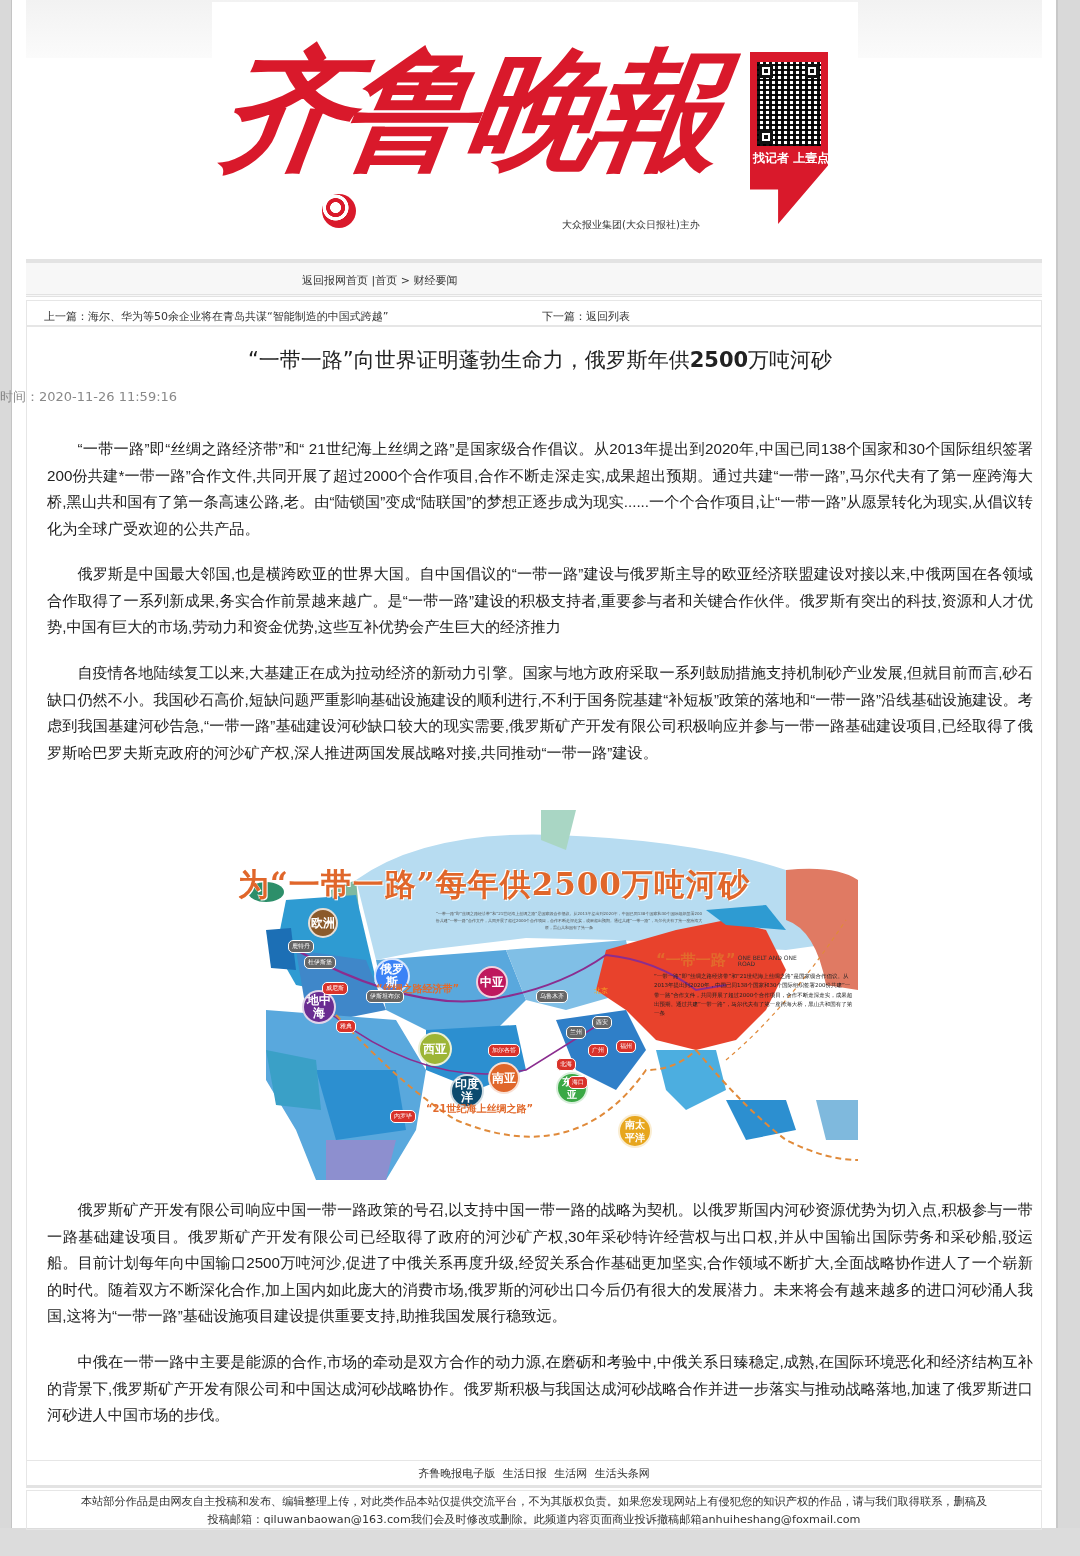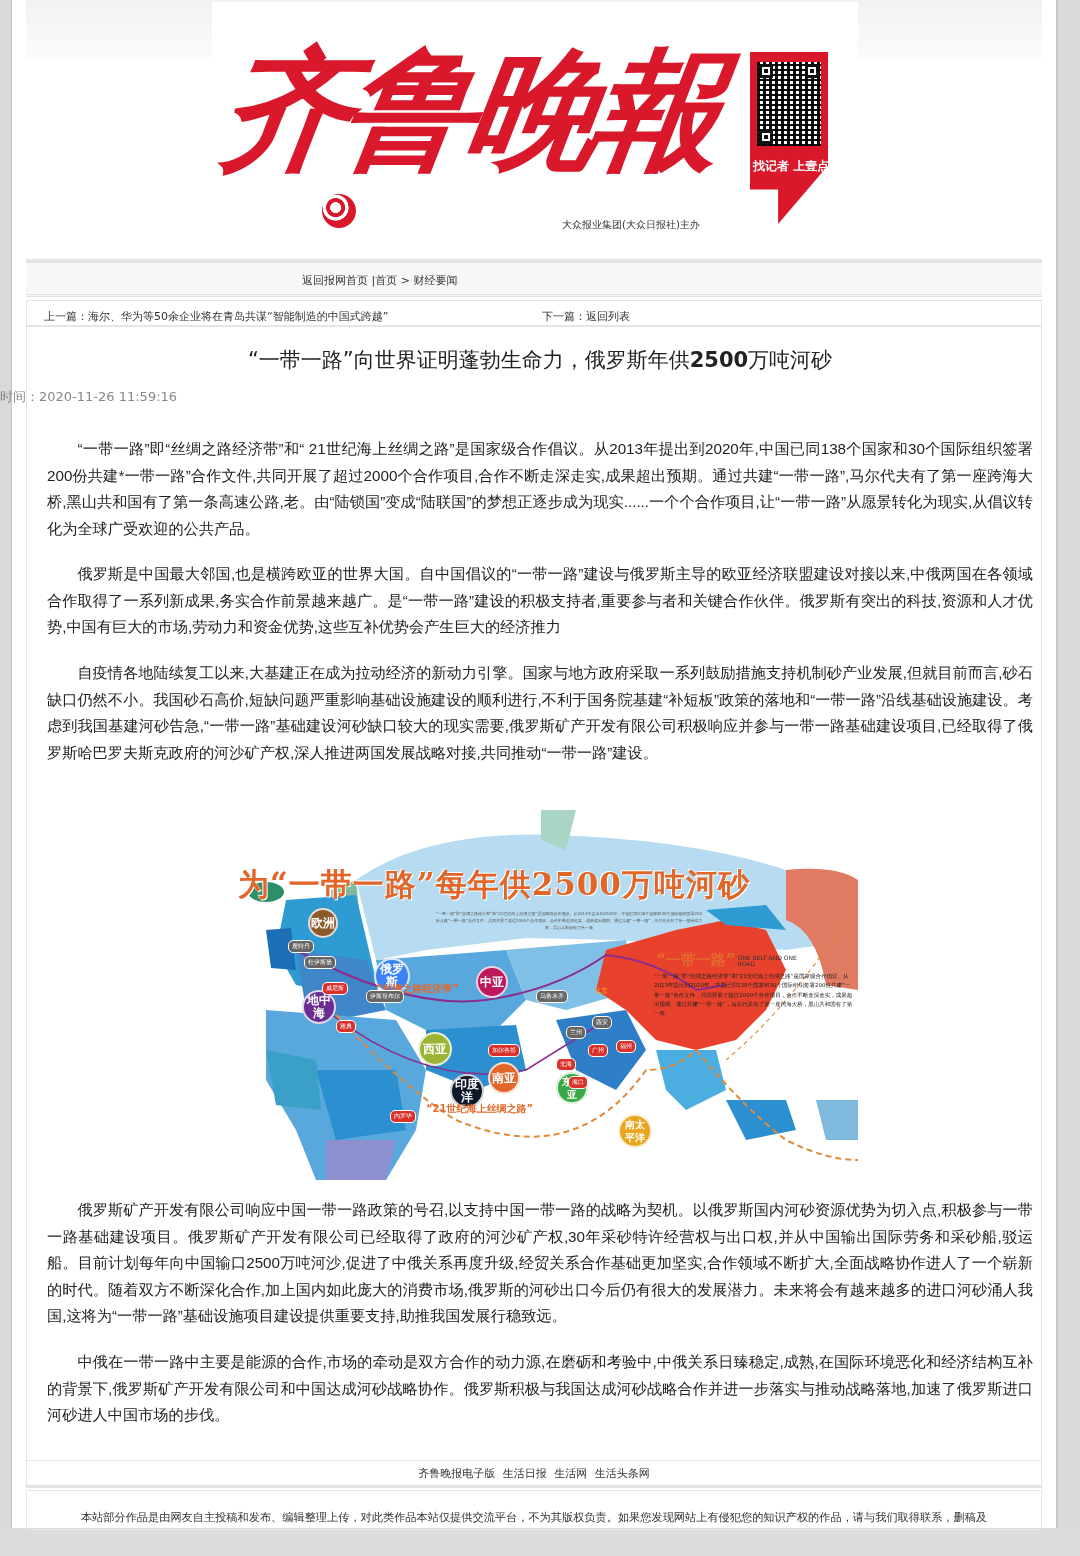--- a/index.html
+++ b/index.html
@@ -36,21 +36,21 @@
   }
   .qr {
     position: absolute; left: 545px; top: 60px; width: 64px; height: 84px; background: #fff;
     background-image:
       repeating-linear-gradient(90deg, #111 0 3px, transparent 3px 6px),
       repeating-linear-gradient(0deg, #111 0 2px, transparent 2px 5px);
     background-blend-mode: multiply;
   }
   .qr-corner { position: absolute; width: 14px; height: 14px; border: 3px solid #111; background: #fff; }
   .qr-corner::after { content: ""; position: absolute; left: 2px; top: 2px; width: 4px; height: 4px; background: #111; }
-  .qr-caption { position: absolute; left: 541px; top: 156px; font-size: 12px; font-weight: bold; color: #fff; white-space: nowrap; }
+  .qr-caption { position: absolute; left: 541px; top: 148px; font-size: 12px; font-weight: bold; color: #fff; white-space: nowrap; }
 
   
   .nav-top-line { position: absolute; left: 14px; top: 259px; width: 1016px; height: 4px; background: #e3e3e3; }
   .breadcrumb-bar { position: absolute; left: 14px; top: 263px; width: 1016px; height: 34px; background: #f7f7f7; border-bottom: 3px double #e2e2e2; }
   .breadcrumb { position: absolute; left: 276px; top: 10px; font-size: 11px; color: #333; white-space: nowrap; }
   .breadcrumb span { cursor: pointer; }
   .prevnext-bar { position: absolute; left: 14px; top: 300px; width: 1016px; height: 27px; border: 1px solid #e6e6e6; border-bottom: 2px solid #e6e6e6; text-align: center; }
   .prev-link { position: absolute; left: 17px; top: 8px; font-size: 11px; color: #333; white-space: nowrap; }
   .next-link { position: absolute; left: 515px; top: 8px; font-size: 11px; color: #333; white-space: nowrap; }
 
@@ -86,21 +86,21 @@
   .beijing { position: absolute; font-size: 7px; color: #f5a623; }
   .obor-head { position: absolute; left: 430px; top: 140px; white-space: nowrap; }
   .obor-head .cn { font-size: 15px; font-weight: bold; color: #e26a2c; }
   .obor-head .en { display: inline-block; font-size: 6px; line-height: 6px; color: #333; vertical-align: middle; margin-left: 2px; }
   .obor-text { position: absolute; left: 428px; top: 162px; width: 200px; font-size: 5.5px; line-height: 9.3px; color: #222; }
   .map-subtext { position: absolute; left: 208px; top: 100px; width: 270px; font-size: 4px; line-height: 7px; color: #555; text-align: center; }
 
   
   .footer-links { position: absolute; left: 14px; top: 1460px; width: 1016px; height: 28px; border: 1px solid #e6e6e6; border-bottom: 3px solid #e3e3e3; text-align: center; font-size: 11px; line-height: 26px; color: #333; }
   .footer-links span { margin: 0 2px; cursor: pointer; }
-  .footer-disclaimer { position: absolute; left: 14px; top: 1490px; width: 1016px; height: 40px; border: 1px solid #e6e6e6; font-size: 11.2px; line-height: 18px; color: #333; text-align: center; padding-top: 18px; }
+  .footer-disclaimer { position: absolute; left: 14px; top: 1490px; width: 1016px; height: 40px; border: 1px solid #e6e6e6; font-size: 11.2px; line-height: 18px; color: #333; text-align: center; padding-top: 2px; }
 </style>
 </head>
 <body>
 
 <div class="frame-left"></div>
 <div class="frame-right"></div>
 <div class="frame-bottom"></div>
 
 <div class="page"></div>
 
@@ -184,21 +184,21 @@
   </svg>
 
   <div class="map-title">为“一带一路”每年供2500万吨河砂</div>
   <div class="map-subtext">“一带一路”即“丝绸之路经济带”和“21世纪海上丝绸之路”是国家级合作倡议。从2013年提出到2020年，中国已同138个国家和30个国际组织签署200份共建“一带一路”合作文件，共同开展了超过2000个合作项目，合作不断走深走实，成果超出预期。通过共建“一带一路”，马尔代夫有了第一座跨海大桥，黑山共和国有了第一条</div>
 
   <div class="bubble" style="left:82px;top:98px;width:30px;height:30px;background:#8b5a2b">欧洲</div>
   <div class="bubble" style="left:148px;top:148px;width:36px;height:36px;background:#3b82f6">俄罗斯</div>
   <div class="bubble" style="left:250px;top:156px;width:32px;height:32px;background:#be185d">中亚</div>
   <div class="bubble" style="left:76px;top:180px;width:34px;height:34px;background:#6a2c91">地中海</div>
   <div class="bubble" style="left:192px;top:222px;width:34px;height:34px;background:#9db536">西亚</div>
-  <div class="bubble" style="left:224px;top:264px;width:34px;height:34px;background:#0f172a">印度洋</div>
+  <div class="bubble" style="left:224px;top:264px;width:34px;height:34px;background:#0c4a6e">印度洋</div>
   <div class="bubble" style="left:262px;top:252px;width:32px;height:32px;background:#e0662a">南亚</div>
   <div class="bubble" style="left:330px;top:262px;width:32px;height:32px;background:#3aa845;font-size:10px">东南亚</div>
   <div class="bubble" style="left:392px;top:304px;width:34px;height:34px;background:#e7a61e;font-size:10px;padding:4px">南太平洋</div>
 
   <div class="route-label" style="left:150px;top:172px">“丝绸之路经济带”</div>
   <div class="route-label" style="left:200px;top:292px">“21世纪海上丝绸之路”</div>
 
   <div class="city" style="left:62px;top:130px">鹿特丹</div>
   <div class="city" style="left:78px;top:146px">杜伊斯堡</div>
   <div class="city red" style="left:96px;top:172px">威尼斯</div>
@@ -225,13 +225,14 @@
 <p class="para" style="top:1349px">中俄在一带一路中主要是能源的合作,市场的牵动是双方合作的动力源,在磨砺和考验中,中俄关系日臻稳定,成熟,在国际环境恶化和经济结构互补的背景下,俄罗斯矿产开发有限公司和中国达成河砂战略协作。俄罗斯积极与我国达成河砂战略合作并进一步落实与推动战略落地,加速了俄罗斯进口河砂进人中国市场的步伐。</p>
 
 <div class="footer-links" style="left:26px">
   <span>齐鲁晚报电子版</span>
   <span>生活日报</span>
   <span>生活网</span>
   <span>生活头条网</span>
 </div>
 <div class="footer-disclaimer" style="left:26px">
   <div>本站部分作品是由网友自主投稿和发布、编辑整理上传，对此类作品本站仅提供交流平台，不为其版权负责。如果您发现网站上有侵犯您的知识产权的作品，请与我们取得联系，删稿及</div>
+  <div>投稿邮箱：qiluwanbaowan@163.com我们会及时修改或删除。此频道内容页面商业投诉撤稿邮箱anhuiheshang@foxmail.com</div>
 </div>
 
 </body></html>

